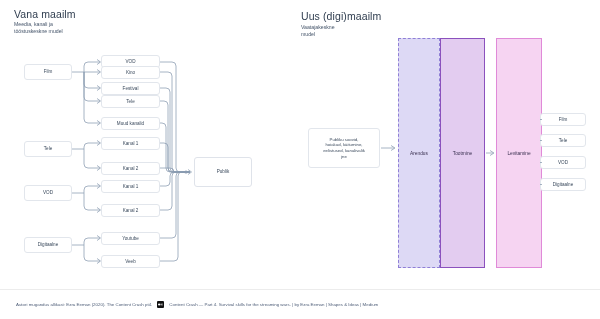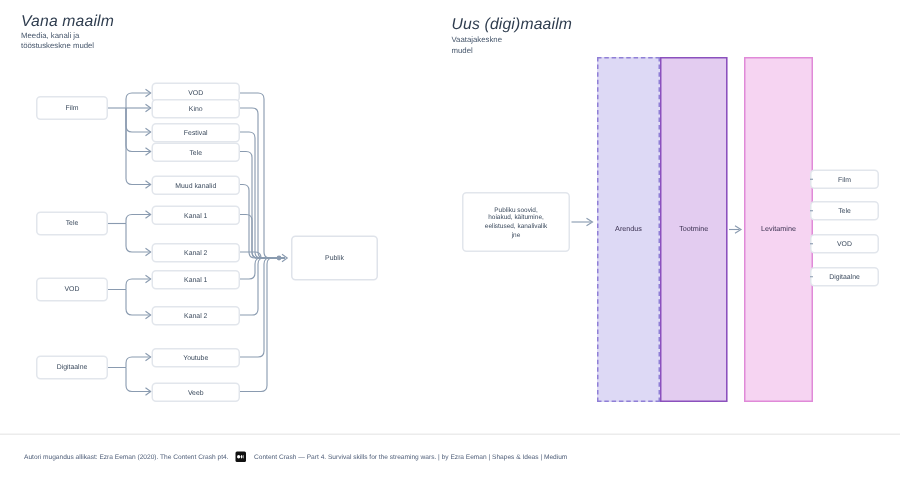--- a/index.html
+++ b/index.html
@@ -13,21 +13,20 @@
   #canvas { position: relative; width: 600px; height: 319px; }
 
   
   .panel-title {
     position: absolute;
     font-size: 10.5px;
     font-weight: 400;
     color: #2f3d4f;
     letter-spacing: .1px;
     white-space: nowrap;
-    font-style: italic;
   }
   .panel-sub {
     position: absolute;
     font-size: 5.2px;
     line-height: 7px;
     color: #45556a;
     white-space: pre-line;
   }
 
   

